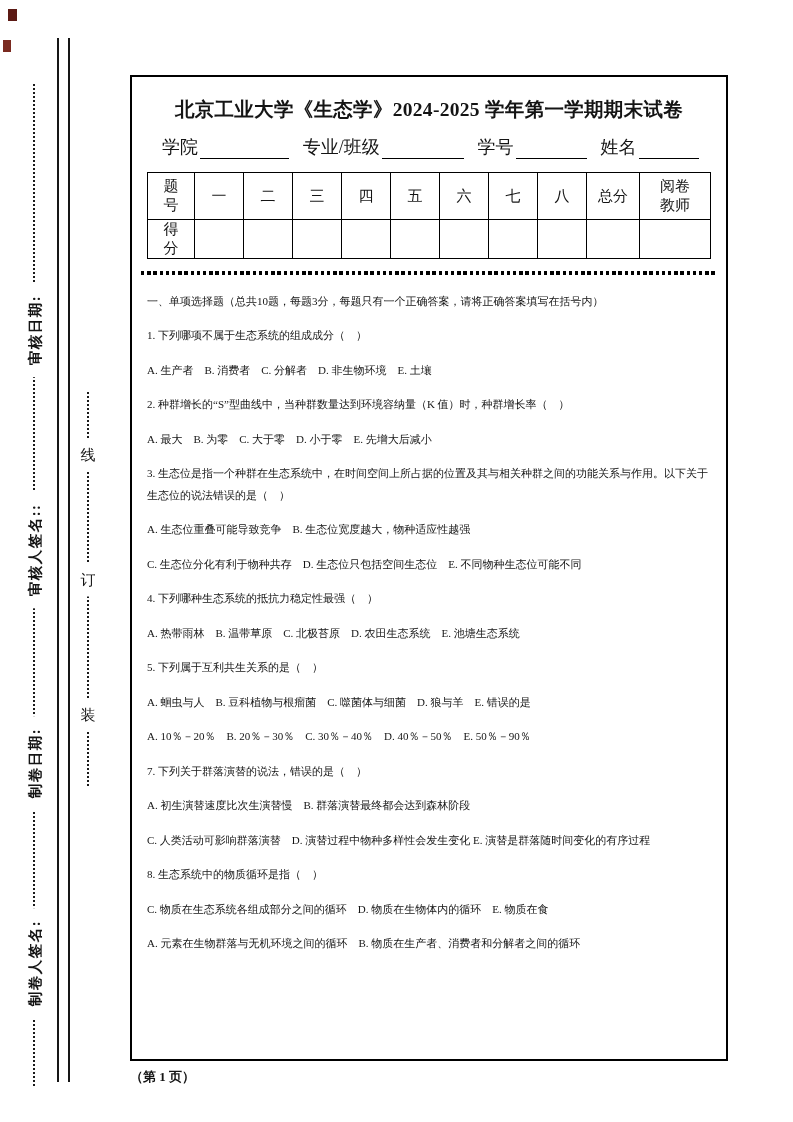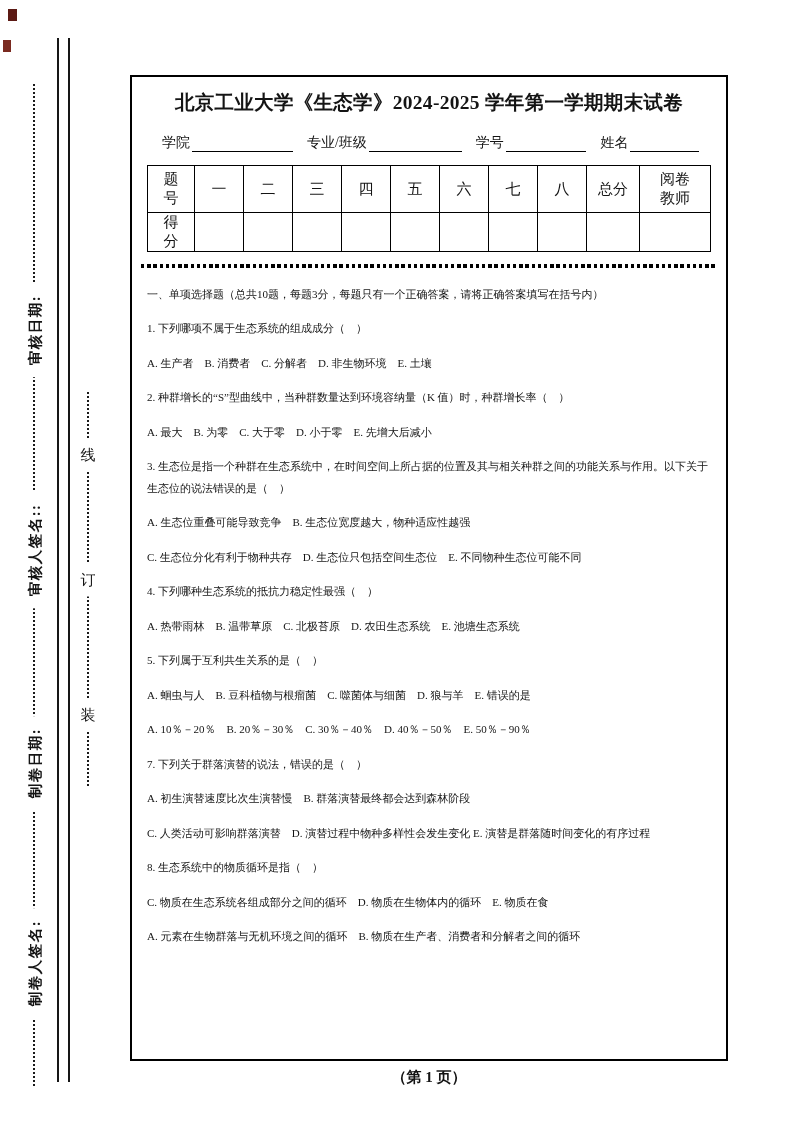--- a/index.html
+++ b/index.html
@@ -43,31 +43,31 @@
     transform:translate(-50%,-50%);
     background:#fff; padding:7px 2px; font-size:15px;
   }
   .bc1 { top:455px; } .bc2 { top:580px; } .bc3 { top:715px; }
 
   
   .main-box {
     position:absolute; left:130px; top:75px;
     width:598px; height:986px;
     border:2.2px solid #000; background:#fff;
-    padding:0 15px; overflow:hidden;
+    padding:7px 15px; overflow:hidden;
   }
 
   .title {
     text-align:center; font-size:19.5px; font-weight:bold;
     margin-top:13px; line-height:26px; letter-spacing:0.3px;
   }
 
   .info-line {
     display:flex; align-items:flex-end;
-    margin:16px 12px 0 15px; font-size:14px; height:20px;
+    margin:16px 12px 0 15px; font-size:18px; height:20px;
   }
   .info-label { flex:0 0 auto; padding-right:2px; }
   .blank { border-bottom:1.3px solid #000; height:16px; margin-right:14px; }
   .w1 { flex:1.25 1 0; } .w2 { flex:1.15 1 0; } .w3 { flex:1.0 1 0; }
   .w4 { flex:0.85 1 0; margin-right:0; }
 
   
   .score-table { border-collapse:collapse; table-layout:fixed; width:100%; margin-top:13px; }
   .score-table td { border:1.9px solid #000; text-align:center; vertical-align:middle; font-size:15px; }
   .score-table .r1 td { height:47px; }
@@ -77,21 +77,21 @@
   
   .dotline {
     height:4px; margin:12px -6px 16px -6px;
     background-image:repeating-linear-gradient(90deg,#000 0 3.4px,transparent 3.4px 6.2px);
   }
 
   .para { font-size:11px; line-height:21.5px; margin:0 0 13px 0; }
 
   .footer {
     position:absolute; left:130px; top:1068px; width:598px;
-    text-align:center; font-weight:bold; font-size:15px;
+    text-align:left; font-weight:bold; font-size:13px;
   }
 </style>
 </head>
 <body>
 
 <div class="corner-mark cm1"></div>
 <div class="corner-mark cm2"></div>
 
 <div class="vdots vd1"></div>
 <div class="vdots vd2"></div>

